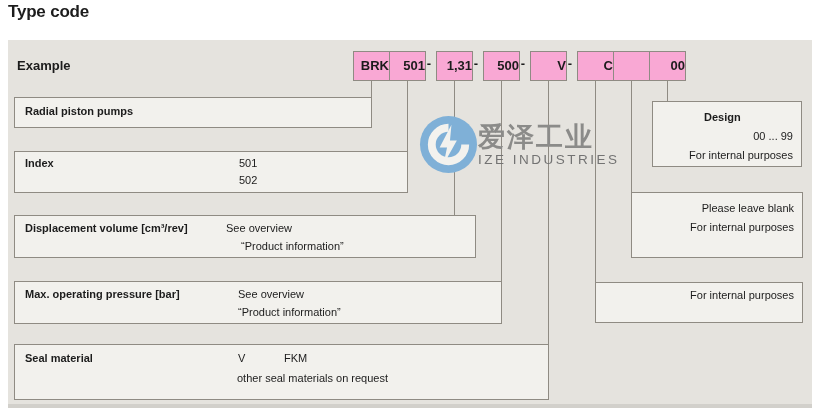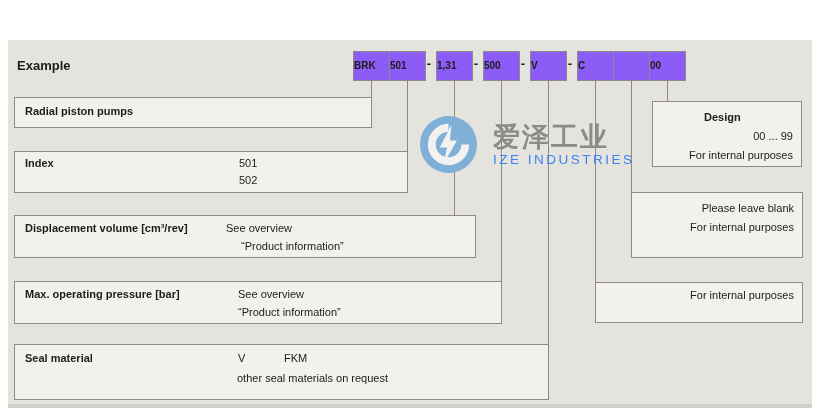--- a/index.html
+++ b/index.html
@@ -2,40 +2,41 @@
 <html><head>
 <meta charset="utf-8">
 <style>
   html,body{margin:0;padding:0;background:#ffffff;}
   .stage{position:relative;width:814px;height:408px;background:#ffffff;overflow:hidden;
          font-family:"Liberation Sans","DejaVu Sans",sans-serif;color:#1c1c1c;}
   .title{position:absolute;left:8px;top:2px;font-size:17px;font-weight:bold;letter-spacing:-0.2px;}
   .panel{position:absolute;left:8px;top:40px;width:804px;height:368px;background:#e5e3de;}
   .example{position:absolute;left:17px;top:58px;font-size:13px;font-weight:bold;}
   .cell{position:absolute;top:51px;width:37px;height:30px;box-sizing:border-box;
-        border:1px solid #8f8b83;background:#8b5cf6;font-size:10px;font-weight:bold;
-        text-align:left;line-height:28px;}
+        border:1px solid #8f8b83;background:#f9a8d4;font-size:13px;font-weight:bold;
+        text-align:right;line-height:28px;}
   .dash{position:absolute;top:56px;width:10px;text-align:center;font-size:13px;font-weight:bold;}
   .vline{position:absolute;width:1px;background:#8f8b83;}
   .box{position:absolute;box-sizing:border-box;border:1px solid #8f8b83;background:#f2f1ed;font-size:11px;}
   .blabel{position:absolute;left:10px;font-weight:bold;white-space:nowrap;}
   .val{position:absolute;white-space:nowrap;}
   .rbox{padding:6px 8px 0 8px;}
   .rlabel{font-weight:bold;line-height:19px;padding-left:43px;}
   .rline{line-height:19px;text-align:right;}
-  .wm{position:absolute;left:419px;top:115px;display:flex;align-items:center;gap:15px;z-index:30;}
+  .wm{position:absolute;left:419px;top:115px;display:flex;align-items:center;z-index:30;}
   .wm-cn{font-size:27px;font-weight:bold;color:#8b8b89;letter-spacing:2px;line-height:30px;}
-  .wm-en{font-size:13.5px;color:#3b82f6;letter-spacing:2.5px;line-height:16px;}
+  .wm-en{font-size:13.5px;color:#737373;letter-spacing:2.5px;line-height:16px;}
   .bottom-strip{position:absolute;left:8px;top:404px;width:804px;height:4px;background:#d2d0cb;}
 </style>
 </head>
 <body>
 
 <div class="stage">
 
+  <div class="title">Type code</div>
 
   <div class="panel"></div>
 
   <div class="example">Example</div>
 
   <div class="cell" style="left:353px">BRK</div>
   <div class="cell" style="left:389px">501</div>
   <div class="dash" style="left:424px">-</div>
   <div class="cell" style="left:436px">1,31</div>
   <div class="dash" style="left:471px">-</div>

